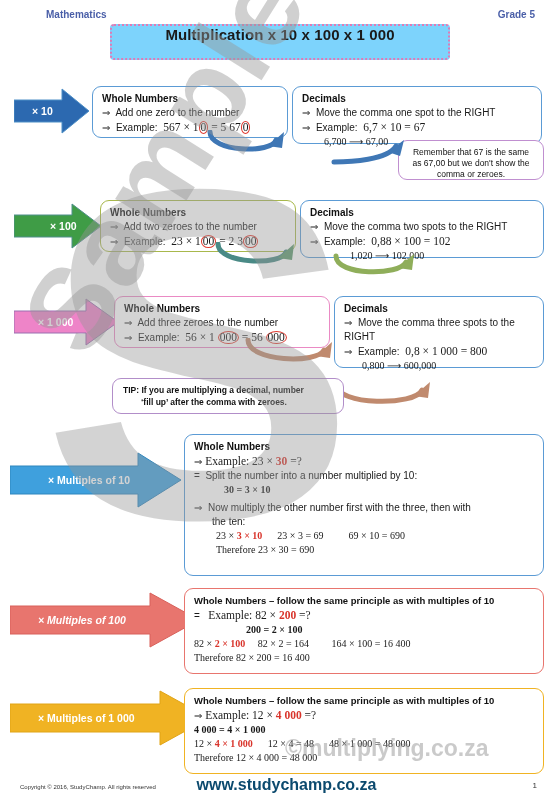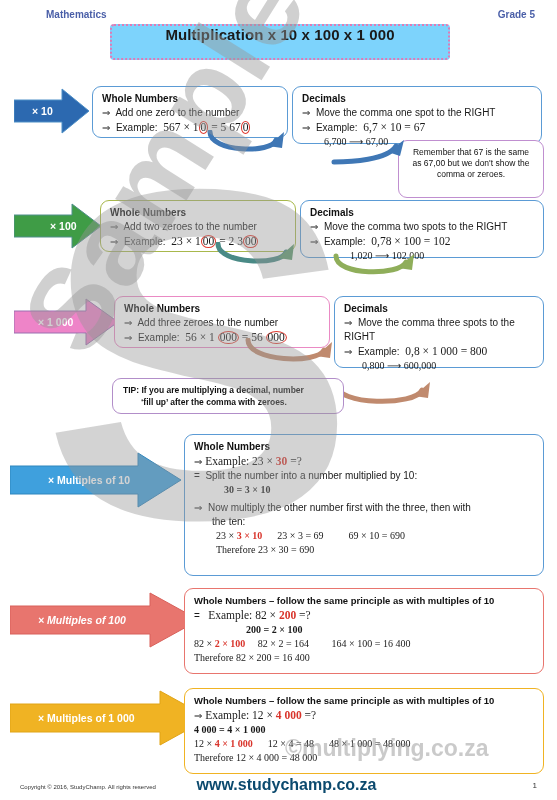--- a/index.html
+++ b/index.html
@@ -137,21 +137,21 @@
   <div class="ln">
     <span class="arr">⇒</span>&nbsp; <span>Move the comma one spot to the RIGHT</span>
   </div>
   <div class="ln">
     <span class="arr">⇒</span>&nbsp; <span>Example:</span>
     <span class="serif">&nbsp;<span>6,7 × 10 = 67</span></span>
   </div>
   <div class="ln serif" style="padding-left:22px;">6,700  ⟶  67,00</div>
 </div>
 
-<div class="box" style="left:398px; top:140px; width:146px; height:58px; border-color:#c08fd0;">
+<div class="box" style="left:398px; top:140px; width:146px; height:40px; border-color:#c08fd0;">
   <div class="note" style="text-align:center;">Remember that 67 is the same as 67,00 but we don't show the comma or zeroes.</div>
 </div>
 
 <svg class="swoop" style="left:330px; top:140px;" width="80" height="30" viewBox="0 0 80 30">
   <path d="M4,22 C20,22 58,20 66,6" stroke="#3f77b5" stroke-width="5" fill="none" stroke-linecap="round"></path>
   <polygon points="58,12 74,0 70,16" fill="#3f77b5"></polygon>
 </svg>
 
 <div class="arrow" style="left:14px; top:203px; width:88px; height:46px;">
   <svg width="88" height="46" viewBox="0 0 88 46" style="position:absolute;left:0;top:0;">
@@ -178,21 +178,21 @@
   <polygon points="68,16 84,2 82,18" fill="#5d9a6e"></polygon>
 </svg>
 
 <div class="box" style="left:300px; top:200px; width:244px; height:58px; border-color:#5b9bd5;">
   <h4>Decimals</h4>
   <div class="ln">
     <span class="arr">⇒</span>&nbsp; <span>Move the comma two spots to the RIGHT</span>
   </div>
   <div class="ln">
     <span class="arr">⇒</span>&nbsp; <span>Example:</span>
-    <span class="serif">&nbsp;<span>0,78 × 100 = 102</span></span>
+    <span class="serif">&nbsp;<span>0,88 × 100 = 102</span></span>
   </div>
   <div class="ln serif" style="padding-left:40px;">1,020  ⟶  102,000</div>
 </div>
 
 <svg class="swoop" style="left:330px; top:252px;" width="90" height="30" viewBox="0 0 90 30">
   <path d="M6,4 C6,24 70,24 76,10" stroke="#8fae5a" stroke-width="5" fill="none" stroke-linecap="round"></path>
   <polygon points="68,16 84,2 82,18" fill="#8fae5a"></polygon>
 </svg>
 
 <div class="arrow" style="left:14px; top:298px; width:105px; height:48px;">

